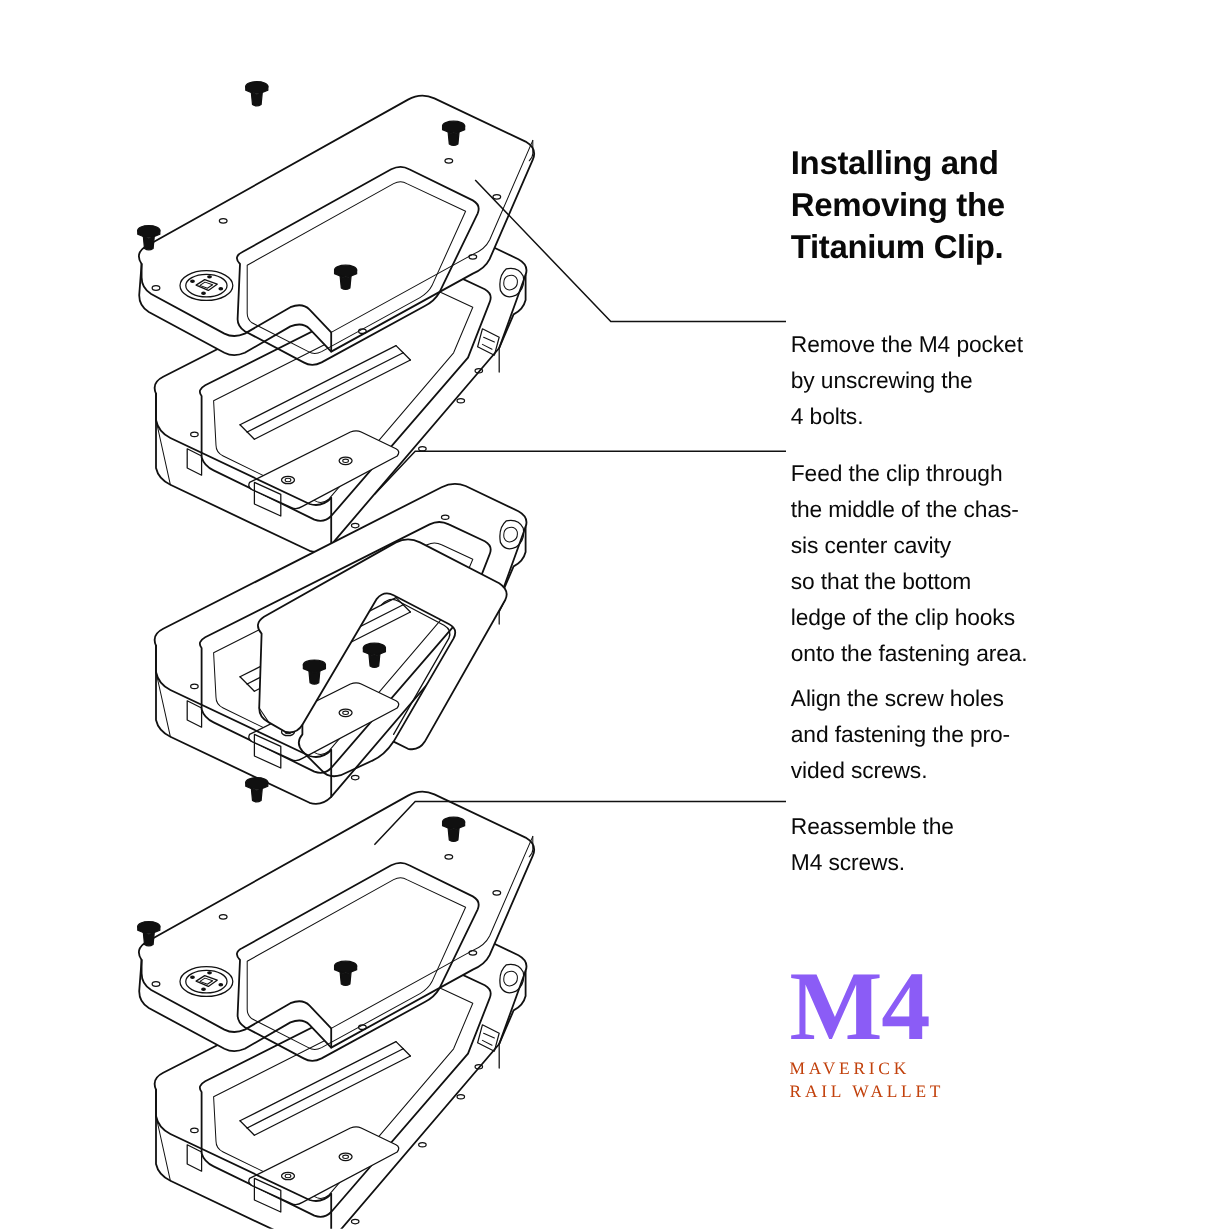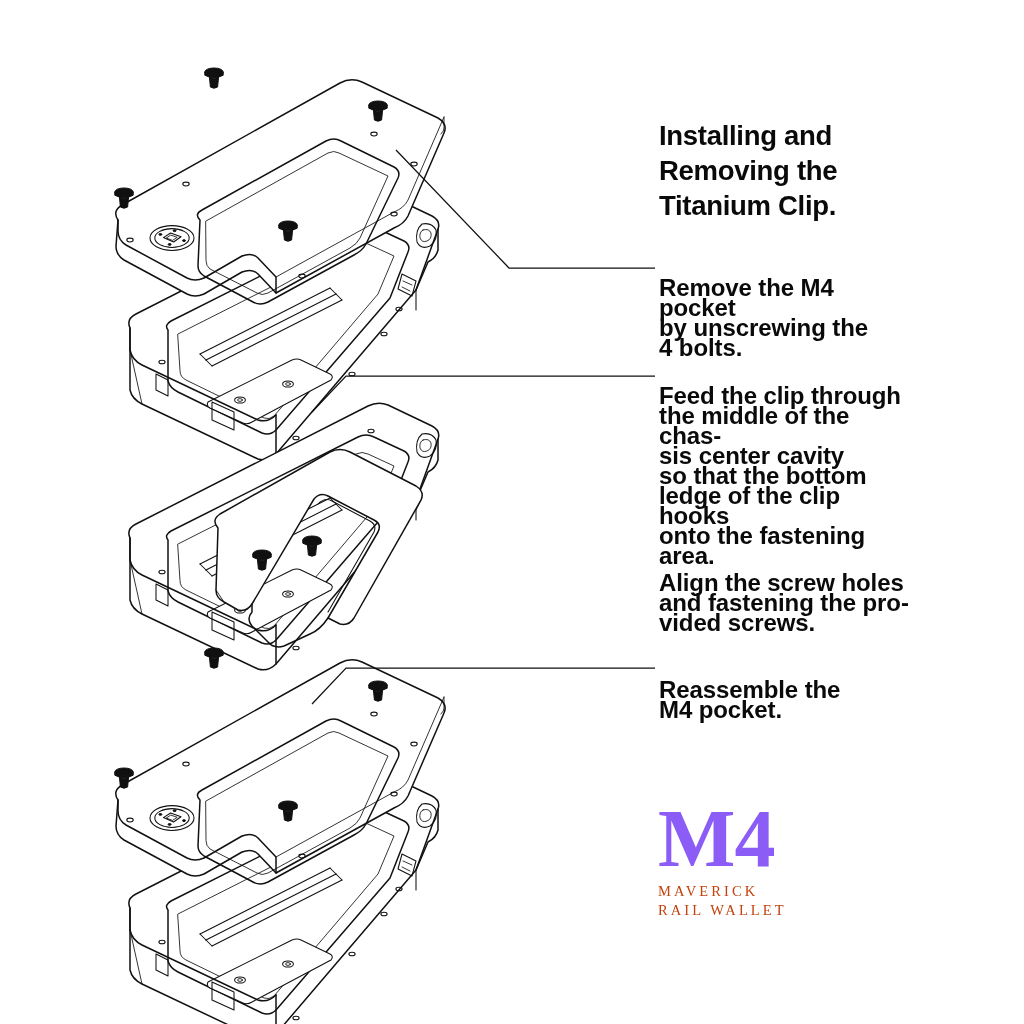--- a/index.html
+++ b/index.html
@@ -63,23 +63,23 @@
     font-size: 27.5px;
     line-height: 35px;
     font-weight: 700;
     letter-spacing: -0.3px;
     white-space: pre-line;
   }
   .para {
     position: absolute;
     left: 0;
     width: 252px;
-    font-size: 24px;
-    line-height: 20px;
-    font-weight: 700;
+    font-size: 19px;
+    line-height: 30px;
+    font-weight: 400;
     letter-spacing: -0.1px;
     white-space: pre-line;
   }
   #para-1 { top: 254px; }
   #para-2 { top: 362px; }
   #para-3 { top: 549px; }
   #para-4 { top: 656px; }
 
   
   #logo {
@@ -350,21 +350,21 @@
 vided screws.</p>
 
     <p class="para" id="para-2">Feed the clip through
 the middle of the chas-
 sis center cavity
 so that the bottom
 ledge of the clip hooks
 onto the fastening area.</p>
 
     <p class="para" id="para-4">Reassemble the
-M4 pocket.</p>
+M4 screws.</p>
   </div>
 
   <div id="logo">
     <span class="logo-mark">M4</span>
     <div class="logo-rule"></div>
     <span class="logo-sub">MAVERICK
 RAIL WALLET</span>
   </div>
 
 </div>

